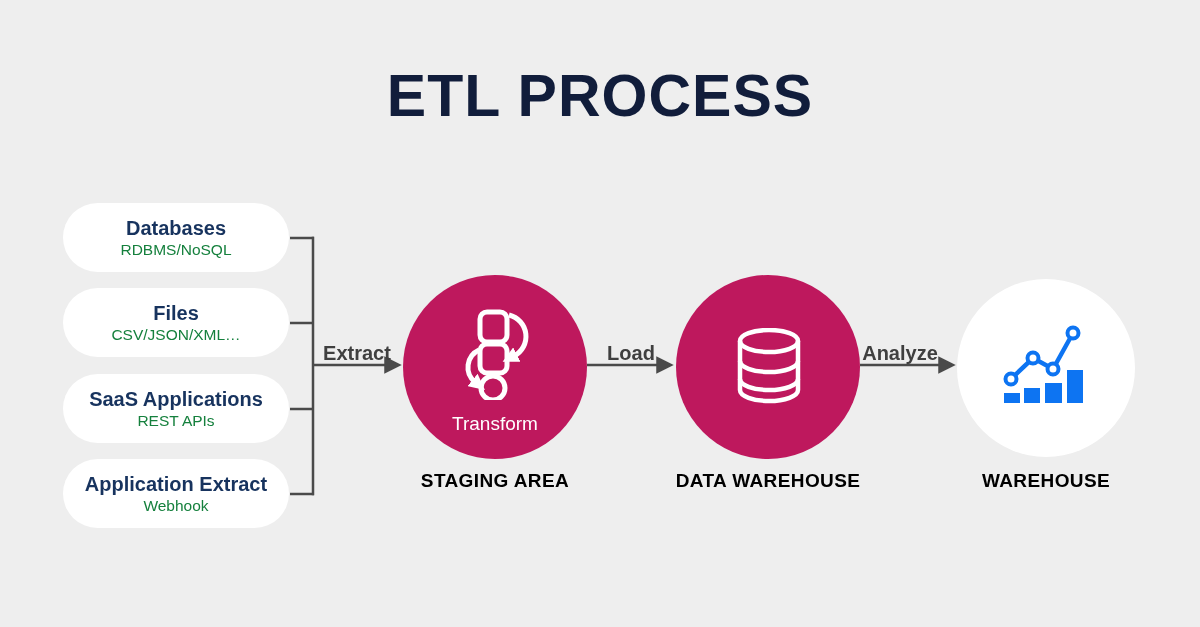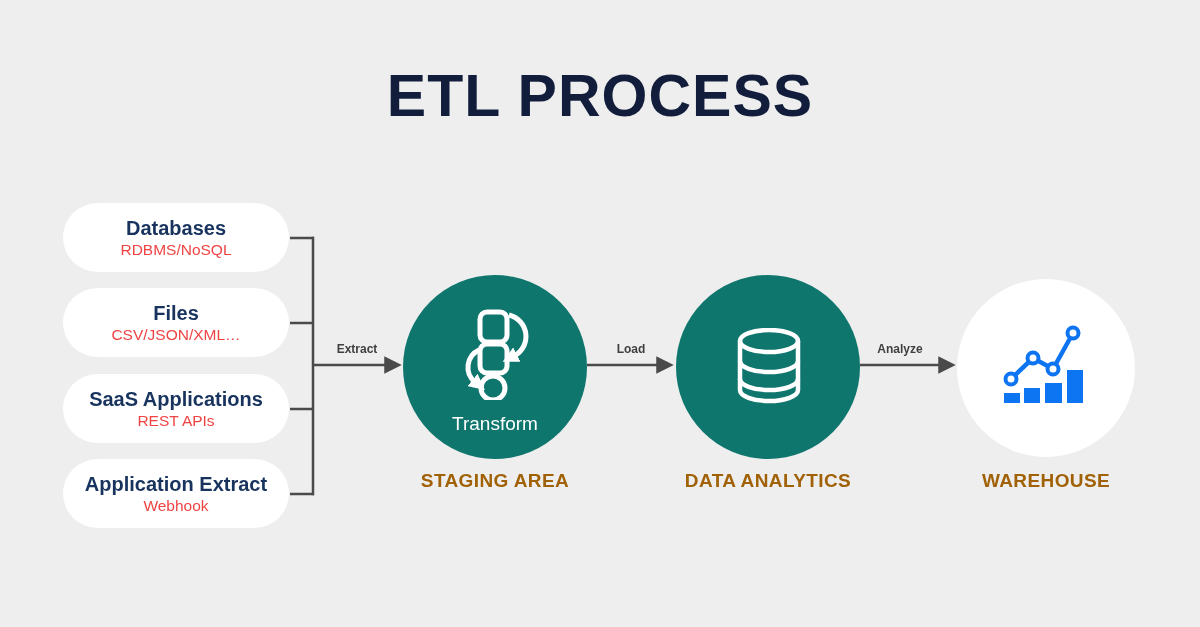--- a/index.html
+++ b/index.html
@@ -18,40 +18,40 @@
     color:#111d3b; letter-spacing:1px;
   }
 
   .pill {
     position:absolute; left:63px; width:226px; height:69px;
     background:#ffffff; border-radius:35px;
     display:flex; flex-direction:column; align-items:center; justify-content:center;
     gap:1px;
   }
   .pill-title { font-size:20px; font-weight:700; color:#17335e; line-height:1.15; }
-  .pill-sub   { font-size:15.5px; font-weight:400; color:#ef4444; line-height:1.15; }
+  .pill-sub   { font-size:15.5px; font-weight:400; color:#15803d; line-height:1.15; }
 
   .connectors { position:absolute; left:0; top:0; width:1200px; height:627px; }
 
   .flow-label {
     position:absolute; transform:translateX(-50%);
-    font-size:12px; font-weight:600; color:#3f3f3f; white-space:nowrap;
+    font-size:20px; font-weight:600; color:#3f3f3f; white-space:nowrap;
   }
 
   .stage-circle { position:absolute; border-radius:50%; }
-  .blue-circle  { background:#0f766e; }
+  .blue-circle  { background:#be185d; }
   .white-circle { background:#ffffff; }
   .stage-icon   { position:absolute; }
   .stage-label  {
     position:absolute; left:0; width:100%; top:138px;
     text-align:center; color:#ffffff; font-size:19px; font-weight:500;
   }
   .caption {
     position:absolute; top:470px; transform:translateX(-50%);
-    font-size:19px; font-weight:700; color:#a16207;
+    font-size:19px; font-weight:700; color:#000000;
     letter-spacing:0.4px; white-space:nowrap;
   }
 </style>
 </head>
 <body>
 
 <div class="canvas">
 
   <h1 class="title">ETL PROCESS</h1>
 
@@ -116,21 +116,21 @@
   <div class="stage-circle blue-circle" style="left:676px; top:275px; width:184px; height:184px">
     <svg class="stage-icon" style="left:58px; top:53px" width="70" height="78" viewBox="0 0 70 78" fill="none">
       <g stroke="#ffffff" stroke-width="4.5">
         <ellipse cx="35" cy="13" rx="29" ry="11"></ellipse>
         <path d="M 6 13 V 62 A 29 11 0 0 0 64 62 V 13"></path>
         <path d="M 6 33 A 29 11 0 0 0 64 33"></path>
         <path d="M 6 51 A 29 11 0 0 0 64 51"></path>
       </g>
     </svg>
   </div>
-  <div class="caption" style="left:768px">DATA ANALYTICS</div>
+  <div class="caption" style="left:768px">DATA WAREHOUSE</div>
 
   <div class="stage-circle white-circle" style="left:957px; top:279px; width:178px; height:178px">
     <svg class="stage-icon" style="left:43px; top:39px" width="92" height="88" viewBox="0 0 92 88" fill="none">
       <g fill="#0d74f2">
         <rect x="4" y="75" width="16" height="10"></rect>
         <rect x="24" y="70" width="16" height="15"></rect>
         <rect x="45" y="65" width="17" height="20"></rect>
         <rect x="67" y="52" width="16" height="33"></rect>
       </g>
       <polyline points="11,61 33,40 53,51 73,15" stroke="#0d74f2" stroke-width="4.5"></polyline>

